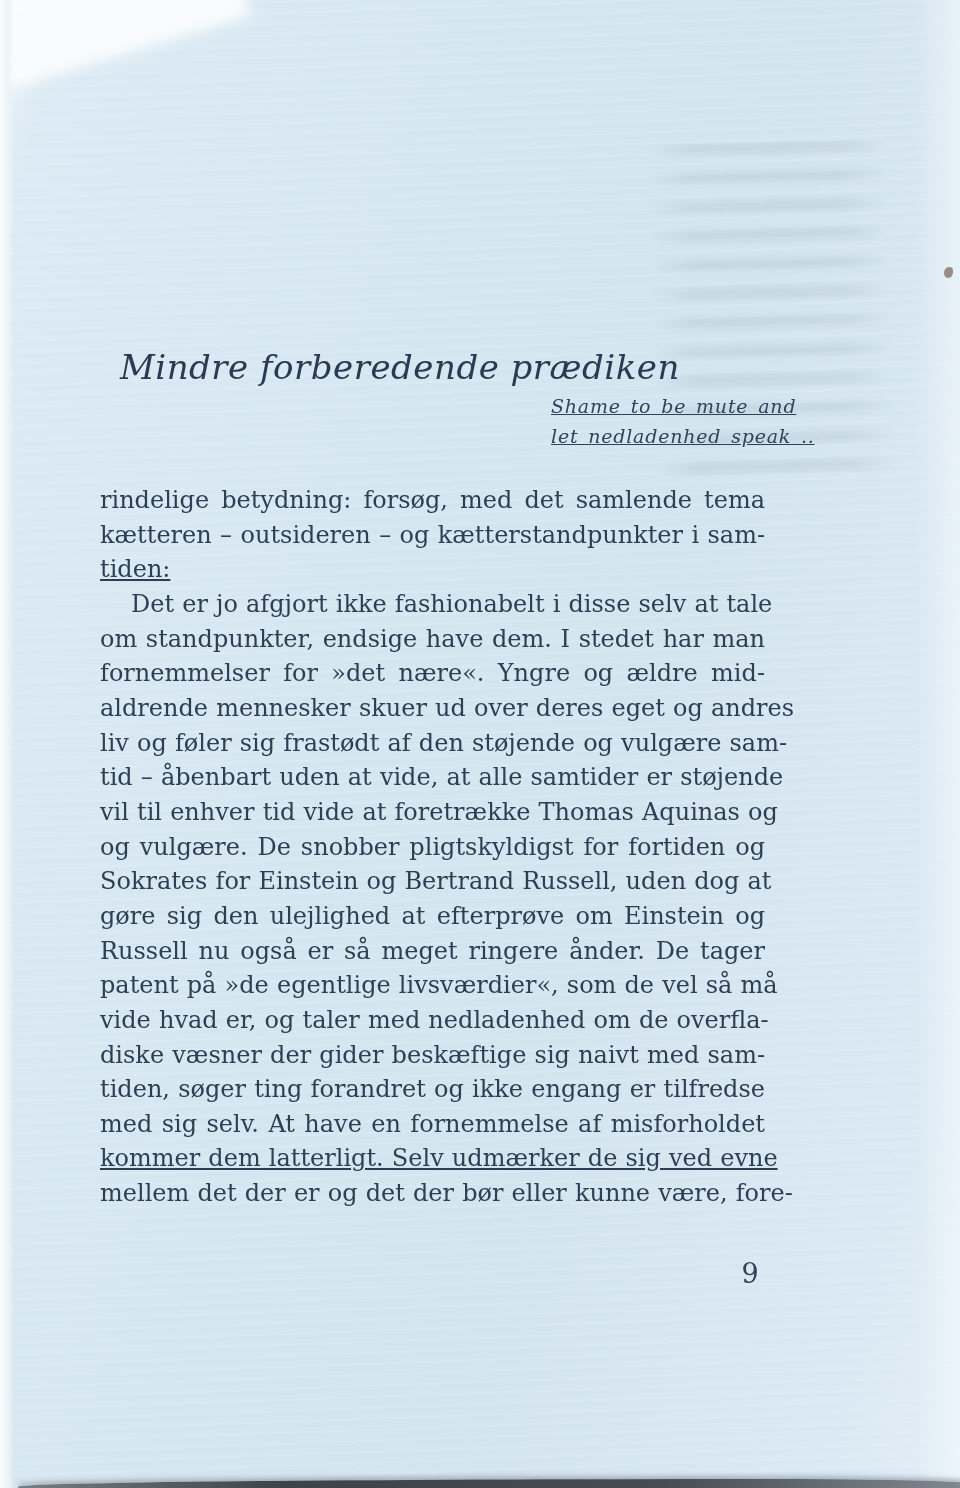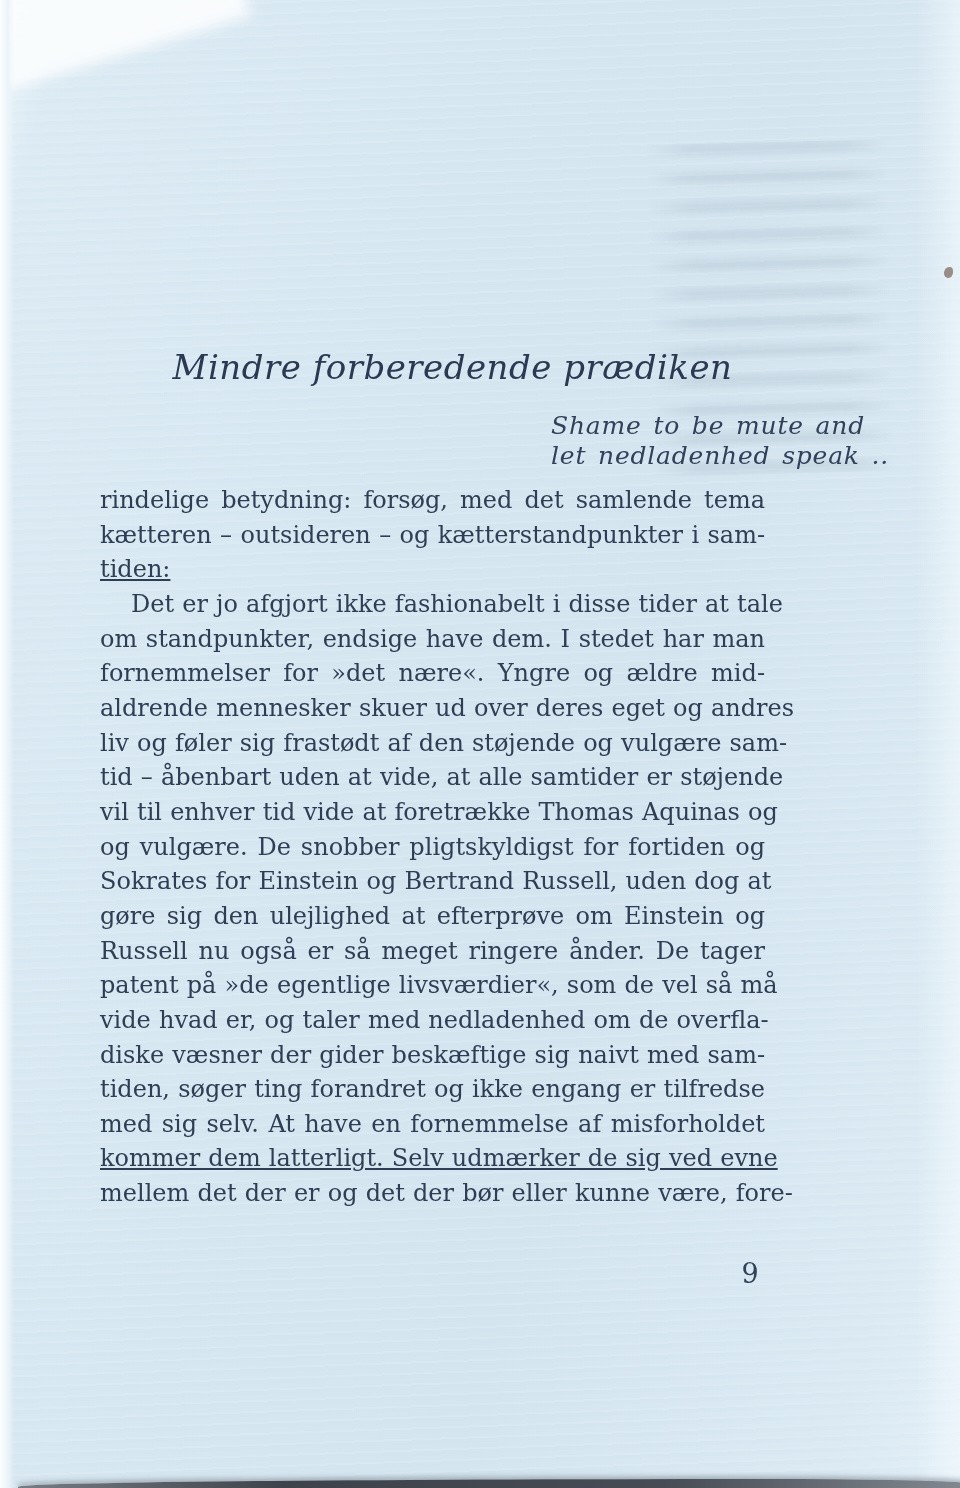--- a/index.html
+++ b/index.html
@@ -50,31 +50,31 @@
     -webkit-mask-image:linear-gradient(90deg, transparent 0, #000 18%, #000 82%, transparent 100%);
             mask-image:linear-gradient(90deg, transparent 0, #000 18%, #000 82%, transparent 100%);
   }
   .speck {
     position:absolute; left:944px; top:267px; width:9px; height:11px;
     background:#85746a; border-radius:60% 40% 55% 45%; opacity:.8;
   }
   
   .title {
     position:absolute; left:120px; top:347px; width:665px;
-    text-align:center;
     font-style:italic; font-size:34px; line-height:40px;
     color:#2b3a52;
     letter-spacing:.5px;
   }
   .epigraph {
-    position:absolute; left:551px; top:411px;
-    font-style:italic; font-size:25px; line-height:30px;
+    position:absolute; left:551px; top:391px;
+    font-style:italic; font-size:19px; line-height:30px;
     letter-spacing:.8px;
     word-spacing:3px;
     color:#32415a;
+    text-decoration:underline;
   }
   .bodytext {
     position:absolute; left:100px; top:483px; width:665px;
     font-size:24px;
   }
   .line {
     height:34.66px; line-height:34.66px;
     text-align:justify; text-align-last:justify;
     white-space:nowrap;
     word-spacing:.5px;
@@ -104,21 +104,21 @@
   <div class="epigraph">
     <div>Shame to be mute and</div>
     <div>let nedladenhed speak ..</div>
   </div>
 
   <div class="bodytext">
     <div class="line">rindelige betydning: forsøg, med det samlende tema</div>
     <div class="line">kætteren – outsideren – og kætterstandpunkter i sam-</div>
     <div class="line last">tiden:</div>
 
-    <div class="line indent">Det er jo afgjort ikke fashionabelt i disse tider at tale</div>
+    <div class="line indent">Det er jo afgjort ikke fashionabelt i disse selv at tale</div>
     <div class="line">om standpunkter, endsige have dem. I stedet har man</div>
     <div class="line">fornemmelser for »det nære«. Yngre og ældre mid-</div>
     <div class="line">aldrende mennesker skuer ud over deres eget og andres</div>
     <div class="line">liv og føler sig frastødt af den støjende og vulgære sam-</div>
     <div class="line">tid – åbenbart uden at vide, at alle samtider er støjende</div>
     <div class="line">vil til enhver tid vide at foretrække Thomas Aquinas og</div>
     <div class="line">og vulgære. De snobber pligtskyldigst for fortiden og</div>
     <div class="line">Sokrates for Einstein og Bertrand Russell, uden dog at</div>
     <div class="line">gøre sig den ulejlighed at efterprøve om Einstein og</div>
     <div class="line">Russell nu også er så meget ringere ånder. De tager</div>

